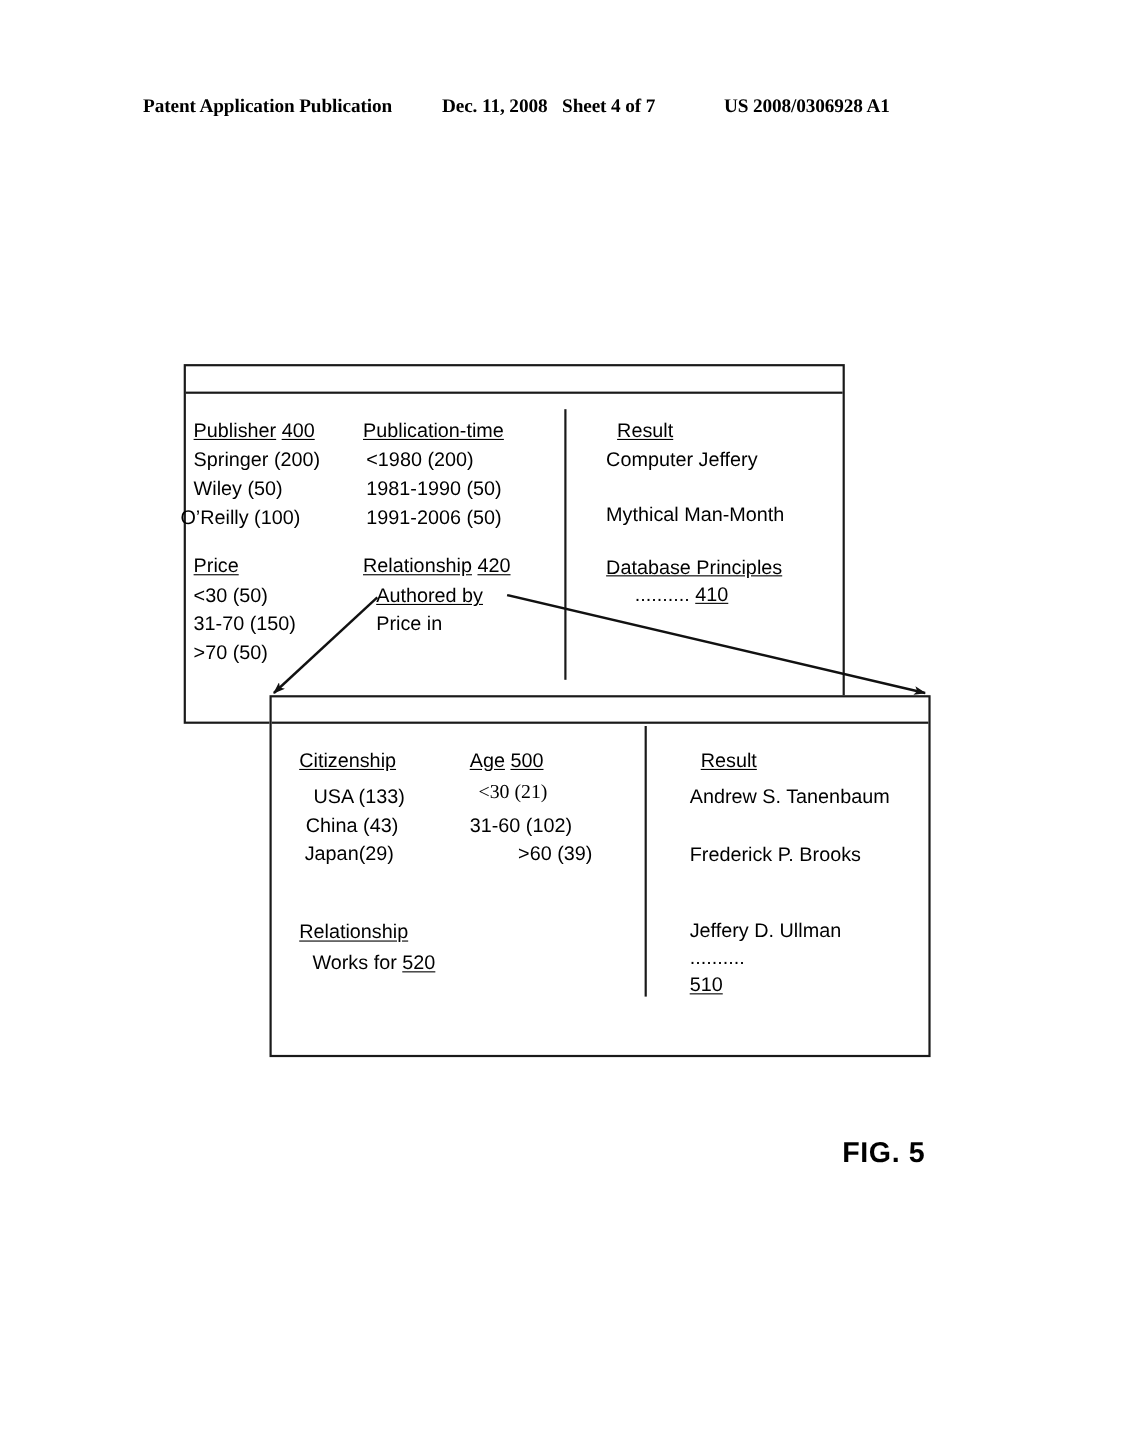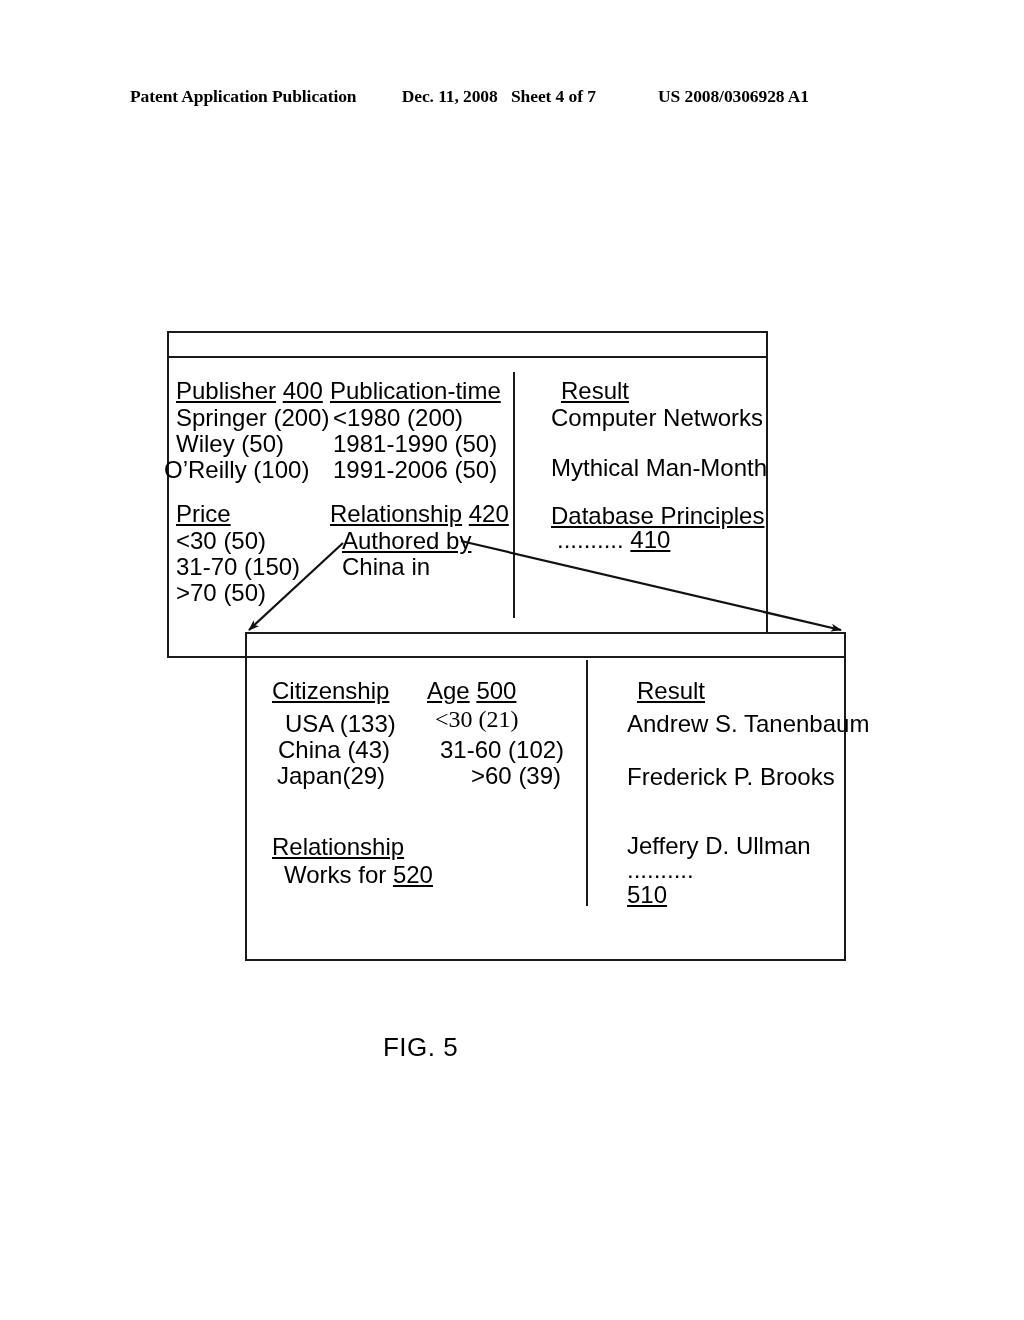--- a/index.html
+++ b/index.html
@@ -53,21 +53,21 @@
   .vsep {
     position: absolute;
     width: 0;
     border-left: 2px solid #1a1a1a;
   }
 
   .txt {
     position: absolute;
     white-space: pre;
     font-family: "Liberation Sans", sans-serif;
-    font-size: 24px;
+    font-size: 18px;
     line-height: 26px;
     color: #000000;
   }
   .u { text-decoration: underline; text-underline-offset: 2px; }
 
   
   #window-upper { left: 167px; top: 331px; width: 601px; height: 327px; }
   #window-upper .titlebar { height: 25px; }
   #sep-upper { left: 513px; top: 372px; height: 246px; }
 
@@ -86,23 +86,23 @@
     pointer-events: none;
     overflow: visible;
   }
 
   
   #fig-caption {
     position: absolute;
     left: 0;
     top: 1032px;
     width: 841px;
-    text-align: center;
+    text-align: right;
     font-family: "Liberation Sans", sans-serif;
-    font-weight: normal;
+    font-weight: bold;
     font-size: 26px;
     letter-spacing: 0.5px;
   }
 </style>
 </head>
 <body>
 
 <div id="patent-header">
   <span class="hdr-pub">Patent Application Publication</span>
   <span class="hdr-date">Dec. 11, 2008</span>
@@ -125,41 +125,41 @@
 <div class="txt" style="left:333px; top:431px;">1981-1990 (50)</div>
 <div class="txt" style="left:333px; top:457px;">1991-2006 (50)</div>
 
 <div class="txt u" style="left:176px; top:501px;">Price</div>
 <div class="txt" style="left:176px; top:528px;">&lt;30 (50)</div>
 <div class="txt" style="left:176px; top:554px;">31-70 (150)</div>
 <div class="txt" style="left:176px; top:580px;">&gt;70 (50)</div>
 
 <div class="txt" style="left:330px; top:501px;"><span class="u">Relationship</span> <span class="u">420</span></div>
 <div class="txt u" style="left:342px; top:528px;">Authored by</div>
-<div class="txt" style="left:342px; top:554px;">China in</div>
+<div class="txt" style="left:342px; top:554px;">Price in</div>
 
 <div class="txt u" style="left:561px; top:378px;">Result</div>
-<div class="txt" style="left:551px; top:405px;">Computer Networks</div>
+<div class="txt" style="left:551px; top:405px;">Computer Jeffery</div>
 <div class="txt" style="left:551px; top:455px;">Mythical Man-Month</div>
 <div class="txt" style="left:551px; top:503px;text-decoration:underline;">Database Principles</div>
-<div class="txt" style="left:557px; top:527px;"><span>..........</span> <span class="u">410</span></div>
+<div class="txt" style="left:577px; top:527px;"><span>..........</span> <span class="u">410</span></div>
 
 <div class="box" id="window-lower">
   <div class="titlebar"></div>
 </div>
 <div class="vsep" id="sep-lower"></div>
 
 <div class="txt u" style="left:272px; top:678px;">Citizenship</div>
 <div class="txt" style="left:285px; top:711px;">USA (133)</div>
 <div class="txt" style="left:278px; top:737px;">China (43)</div>
 <div class="txt" style="left:277px; top:763px;">Japan(29)</div>
 
 <div class="txt" style="left:427px; top:678px;"><span class="u">Age</span> <span class="u">500</span></div>
 <div class="txt" style="left:435px; top:706px;font-family:Liberation Serif, serif;">&lt;30 (21)</div>
-<div class="txt" style="left:440px; top:737px;">31-60 (102)</div>
+<div class="txt" style="left:427px; top:737px;">31-60 (102)</div>
 <div class="txt" style="left:427px; top:763px;margin-left:44px;">&gt;60 (39)</div>
 
 <div class="txt u" style="left:272px; top:834px;">Relationship</div>
 <div class="txt" style="left:284px; top:862px;"><span>Works for</span> <span class="u">520</span></div>
 
 <div class="txt u" style="left:637px; top:678px;">Result</div>
 <div class="txt" style="left:627px; top:711px;">Andrew S. Tanenbaum</div>
 <div class="txt" style="left:627px; top:764px;">Frederick P. Brooks</div>
 <div class="txt" style="left:627px; top:833px;">Jeffery D. Ullman</div>
 <div class="txt" style="left:627px; top:857px;">..........</div>

